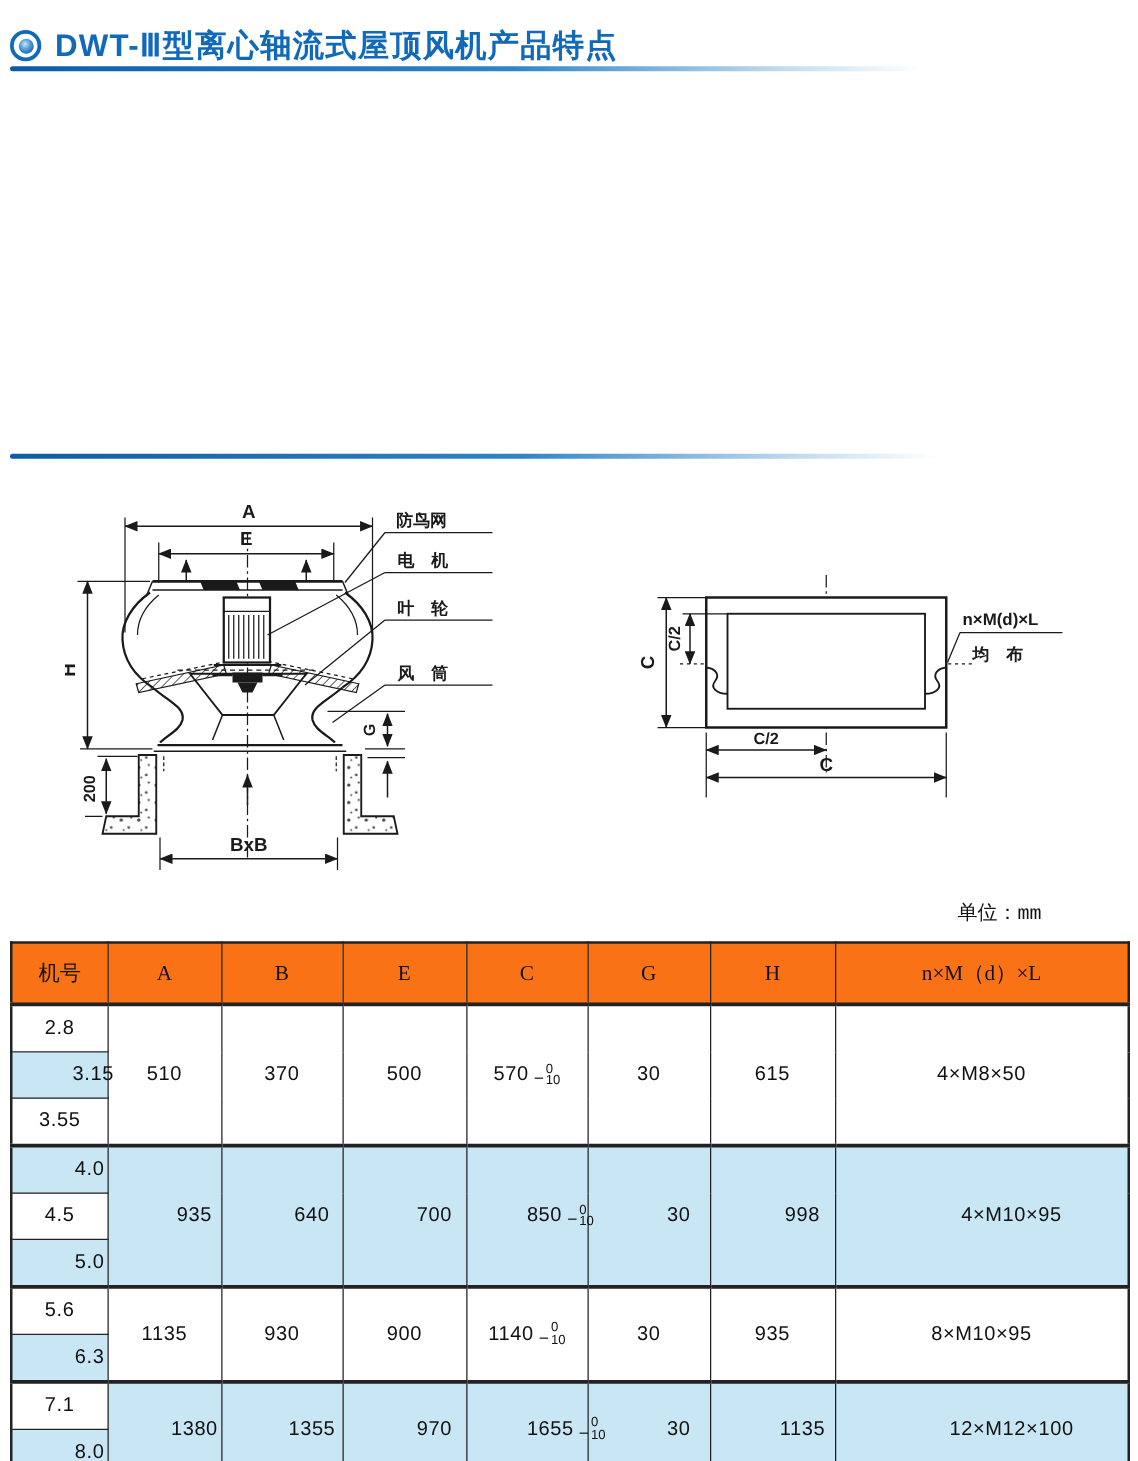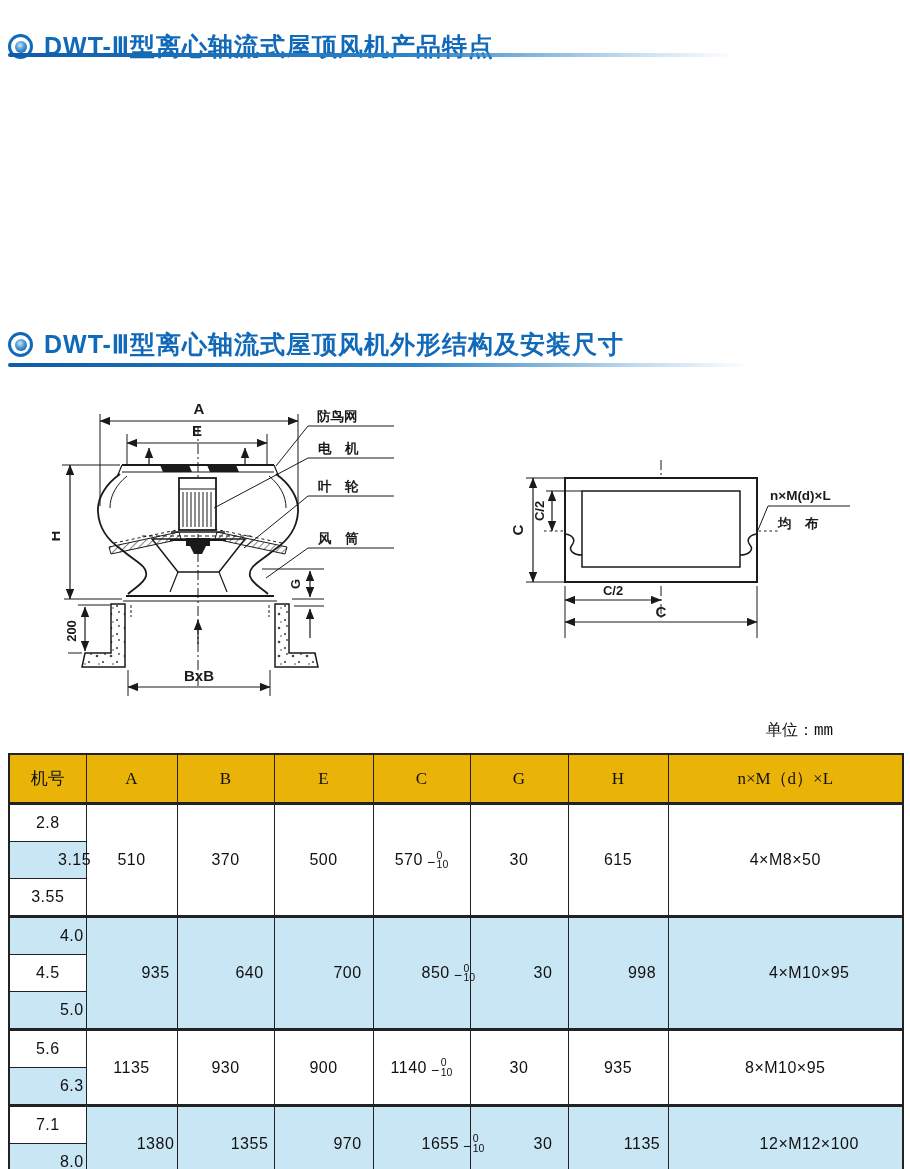--- a/index.html
+++ b/index.html
@@ -44,51 +44,45 @@
     font-family:Liberation Mono, monospace; color:#111;
   }
   
   table.dims {
     position:absolute; left:8px; top:753px; width:894px;
     border-collapse:collapse; table-layout:fixed; text-align:center;
     border:2.5px solid #222; font-size:16px;
   }
   table.dims th, table.dims td { border:1.5px solid #222; padding:0; }
   table.dims thead th {
-    background:#eab308; height:47px; font-weight:normal;
+    background:#f97316; height:47px; font-weight:normal;
     font-family:"Liberation Serif","DejaVu Serif",serif; font-size:17px;
   }
   table.dims tbody td { height:36px; font-family:"Liberation Sans",sans-serif; letter-spacing:.5px;margin-left:16px; }
   table.dims td.blue { background:#c9e6f5;padding-left:48px; }
   table.dims tr.group-start td { border-top:3px solid #222; }
   table.dims thead th { border-bottom:2.5px solid #222; }
   .cwrap { display:inline-flex; align-items:center; }
   .cminus { font-size:14px; padding:0 1px 0 4px; transform:translateY(2px); }
   .ctol { display:inline-flex; flex-direction:column; align-items:flex-start; font-size:10.5px; line-height:9.5px; letter-spacing:0; }
 </style>
 </head>
 <body>
 
 <div class="page">
 
-  <div class="sec-title" style="top:30px;">
+  <div class="sec-title" style="top:20px;">
     <span class="ring">
         <span class="ring-inner"></span>
       </span>
     <span>DWT-Ⅲ型离心轴流式屋顶风机产品特点</span>
   </div>
   <div class="rule" style="top:53px; width:727px;"></div>
 
 
-  <div class="sec-title" style="top:328px;">
-    <span class="ring">
-        <span class="ring-inner"></span>
-      </span>
-    <span>DWT-Ⅲ型离心轴流式屋顶风机外形结构及安装尺寸</span>
-  </div>
   <div class="rule" style="top:363px; width:742px;"></div>
 
   <svg class="drawing" style="left:52px; top:386px;" width="402" height="336" viewBox="0 0 402 336">
     <defs>
       <marker id="arr" viewBox="0 0 10 8" refX="9.5" refY="4" markerWidth="9" markerHeight="7" orient="auto-start-reverse">
         <path d="M0,0 L10,4 L0,8 z" fill="#1a1a1a"></path>
       </marker>
       <pattern id="hatch" width="5" height="5" patternTransform="rotate(45)" patternUnits="userSpaceOnUse">
         <line x1="0" y1="0" x2="0" y2="5" stroke="#1a1a1a" stroke-width="1.1"></line>
       </pattern>

